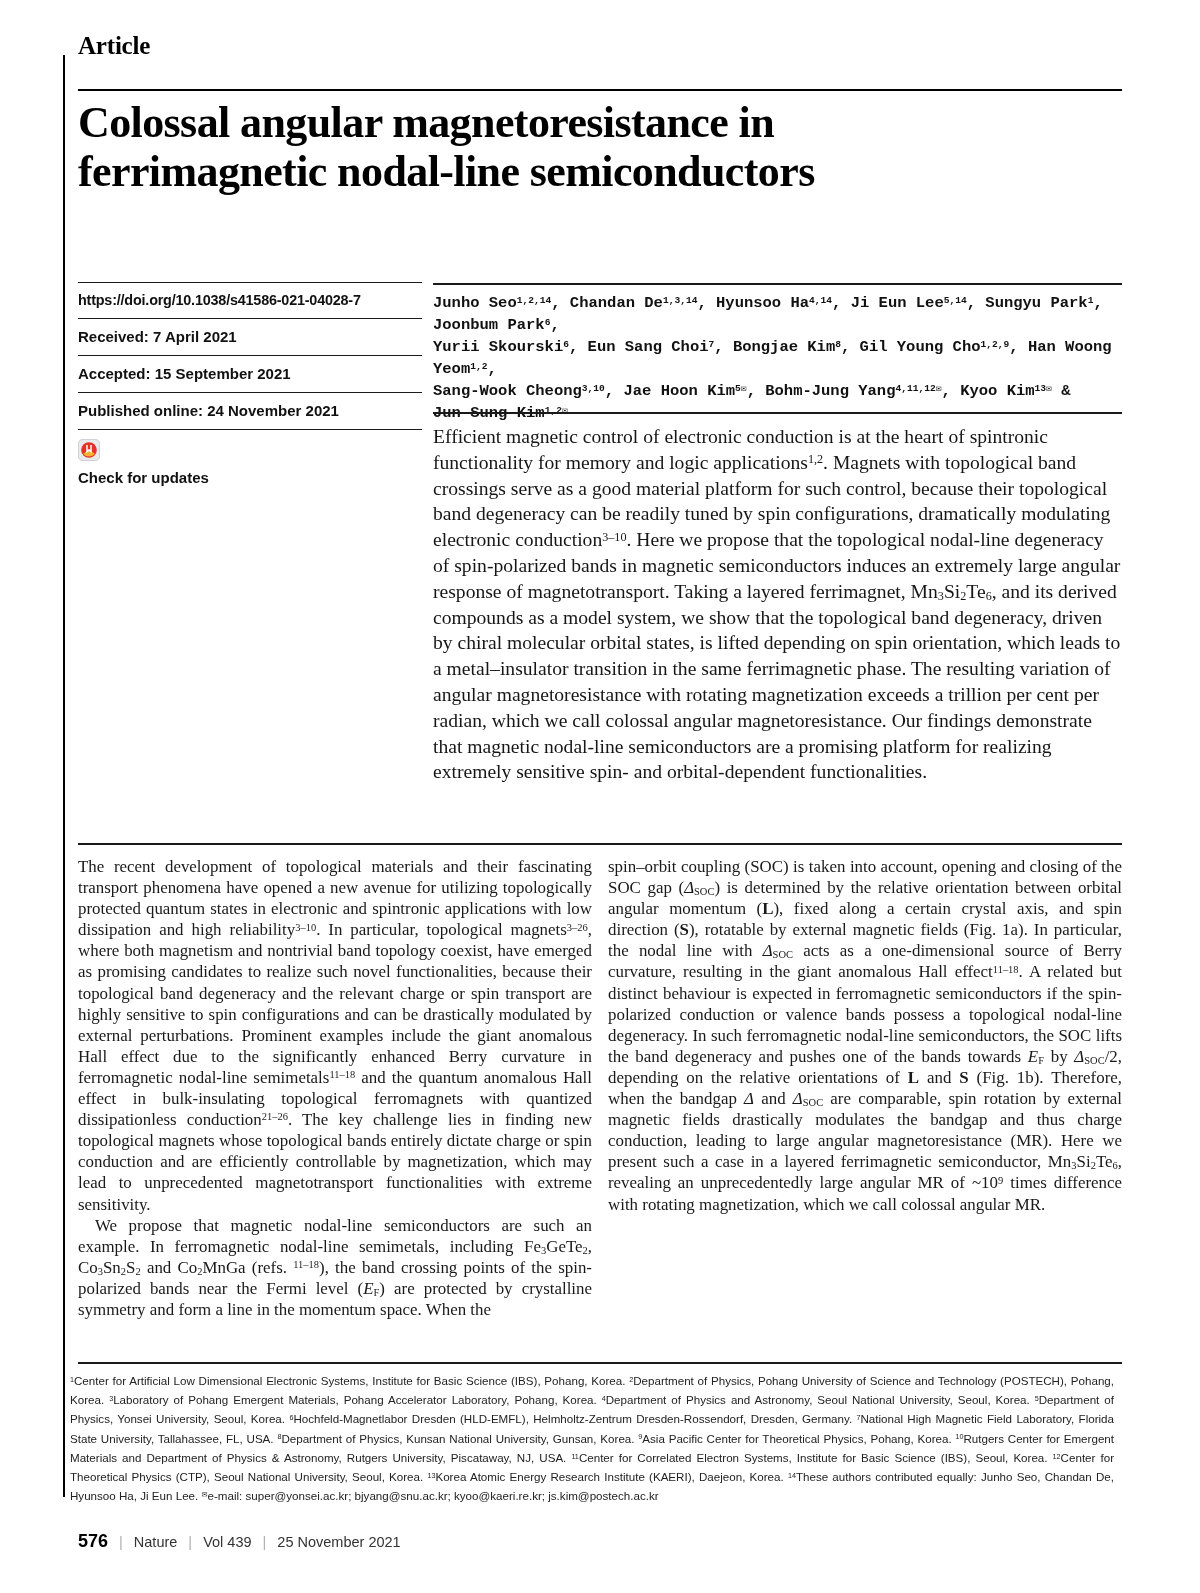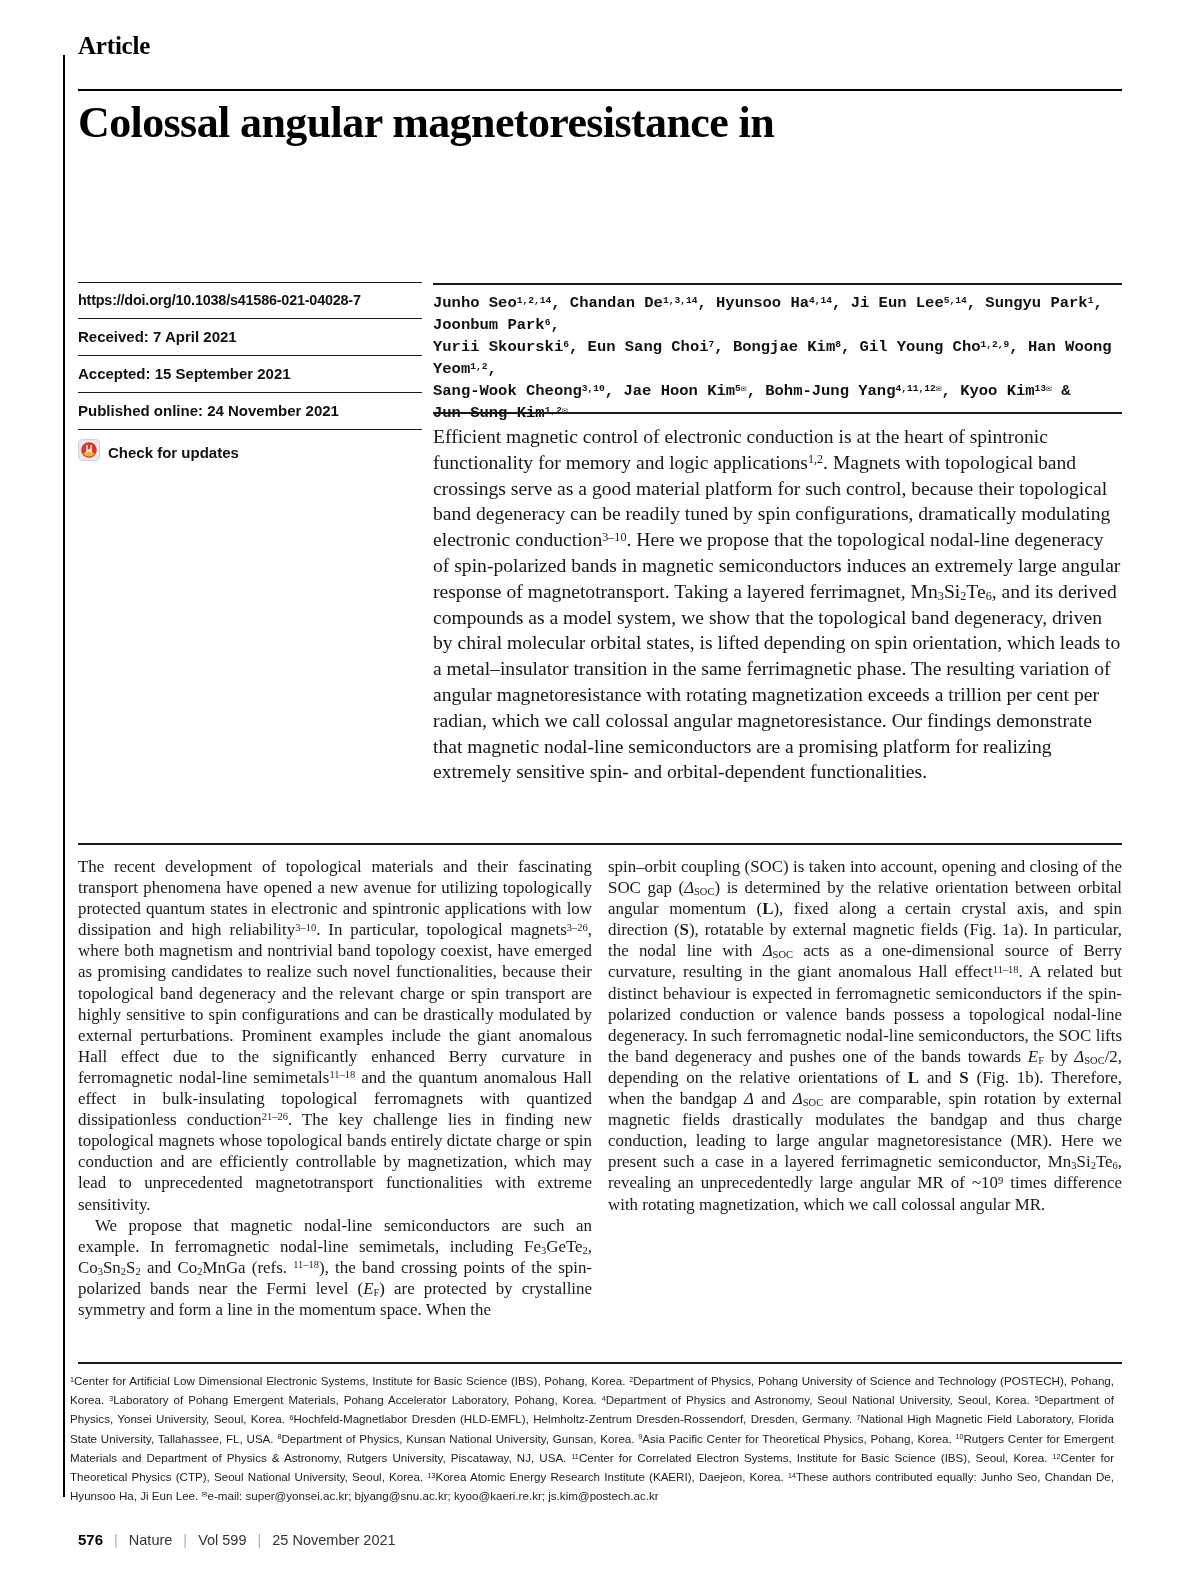--- a/index.html
+++ b/index.html
@@ -11,21 +11,21 @@
 
   .kicker{left:78px;top:32px;font-size:25px;font-weight:700;letter-spacing:-0.2px;color:#000;
           font-family:"Liberation Serif",serif;}
   .rule-article{left:78px;top:89px;width:1044px;height:2px;background:#000;}
   .title{left:78px;top:98px;width:1050px;font-size:44px;line-height:49px;font-weight:700;
          letter-spacing:-0.6px;color:#000;}
 
   .meta{left:78px;top:282px;width:344px;font-family:"Liberation Sans",sans-serif;}
   .meta-row{border-top:1.5px solid #1a1a1a;padding:9px 0 10px;font-size:15px;font-weight:700;color:#111;}
   .meta-row.doi{font-size:14.4px;letter-spacing:-0.2px;white-space:nowrap;}
-  .meta-row.badge{display:flex;align-items:flex-end;gap:8px;cursor:pointer;}
+  .meta-row.badge{display:flex;align-items:flex-start;gap:8px;cursor:pointer;flex-direction:column;}
 
   .authors-rule{left:433px;top:283px;width:689px;height:1.5px;background:#1a1a1a;}
   .authors{left:433px;top:292px;width:689px;font-family:Liberation Mono, monospace;
            font-size:15.5px;font-weight:700;line-height:22px;color:#111;}
 
   .abstract-rule{left:433px;top:412px;width:689px;height:1.5px;background:#1a1a1a;}
   .abstract{left:433px;top:424px;width:689px;font-size:19.6px;line-height:25.8px;color:#161616;}
 
   .body-rule{left:78px;top:843px;width:1044px;height:1.5px;background:#1a1a1a;}
   .col{width:514px;font-size:16.9px;line-height:21.1px;text-align:justify;color:#191919;}
@@ -35,38 +35,39 @@
   .col p.indent{text-indent:17px;}
   .section-heading{font-family:"Liberation Serif",serif;font-weight:700;font-size:20px;
                    letter-spacing:-0.2px;margin:36px 0 7px 0;text-align:left;color:#000;}
 
   .foot-rule{left:78px;top:1362px;width:1044px;height:2px;background:#1a1a1a;}
   .footnotes{left:70px;top:1371px;width:1044px;font-family:"Liberation Sans",sans-serif;
              font-size:11.6px;line-height:19.2px;color:#222;text-align:justify;}
 
   .footer{left:78px;top:1531px;display:flex;align-items:center;gap:11px;
           font-family:"Liberation Sans",sans-serif;font-size:14.5px;color:#333;}
-  .footer .pg{font-weight:700;font-size:15px;color:#000;}
+  .footer .pg{font-weight:700;font-size:18px;color:#000;}
   .footer .sep{color:#b0b0b0;}
 
   sup{font-size:0.62em;line-height:0;position:relative;top:-0.45em;vertical-align:baseline;}
   sub{font-size:0.62em;line-height:0;position:relative;top:0.2em;vertical-align:baseline;}
 </style>
 </head>
 <body>
 
 <div class="page">
 
   <div class="abs vrule"></div>
 
   <div class="abs kicker">Article</div>
   <div class="abs rule-article"></div>
 
   <h1 class="abs title" style="margin:0;">
     <span>Colossal angular magnetoresistance in</span><br>
+    <span>ferrimagnetic nodal-line semiconductors</span>
   </h1>
 
   <div class="abs meta">
     <div class="meta-row doi">https://doi.org/10.1038/s41586-021-04028-7</div>
     <div class="meta-row" style="border-top-width:1px;">Received: 7 April 2021</div>
     <div class="meta-row" style="border-top-width:1px;">Accepted: 15 September 2021</div>
     <div class="meta-row" style="border-top-width:1px;">Published online: 24 November 2021</div>
     <div class="meta-row badge" style="border-top-width:1px;">
       <span style="display:inline-flex;">
         <svg width="22" height="22" viewBox="0 0 24 24">
@@ -104,18 +105,18 @@
   </div>
 
   <div class="abs foot-rule"></div>
   <div class="abs footnotes"><sup>1</sup>Center for Artificial Low Dimensional Electronic Systems, Institute for Basic Science (IBS), Pohang, Korea. <sup>2</sup>Department of Physics, Pohang University of Science and Technology (POSTECH), Pohang, Korea. <sup>3</sup>Laboratory of Pohang Emergent Materials, Pohang Accelerator Laboratory, Pohang, Korea. <sup>4</sup>Department of Physics and Astronomy, Seoul National University, Seoul, Korea. <sup>5</sup>Department of Physics, Yonsei University, Seoul, Korea. <sup>6</sup>Hochfeld-Magnetlabor Dresden (HLD-EMFL), Helmholtz-Zentrum Dresden-Rossendorf, Dresden, Germany. <sup>7</sup>National High Magnetic Field Laboratory, Florida State University, Tallahassee, FL, USA. <sup>8</sup>Department of Physics, Kunsan National University, Gunsan, Korea. <sup>9</sup>Asia Pacific Center for Theoretical Physics, Pohang, Korea. <sup>10</sup>Rutgers Center for Emergent Materials and Department of Physics &amp; Astronomy, Rutgers University, Piscataway, NJ, USA. <sup>11</sup>Center for Correlated Electron Systems, Institute for Basic Science (IBS), Seoul, Korea. <sup>12</sup>Center for Theoretical Physics (CTP), Seoul National University, Seoul, Korea. <sup>13</sup>Korea Atomic Energy Research Institute (KAERI), Daejeon, Korea. <sup>14</sup>These authors contributed equally: Junho Seo, Chandan De, Hyunsoo Ha, Ji Eun Lee. <sup>✉</sup>e-mail: super@yonsei.ac.kr; bjyang@snu.ac.kr; kyoo@kaeri.re.kr; js.kim@postech.ac.kr</div>
 
   <div class="abs footer">
     <span class="pg">576</span>
     <span class="sep">|</span>
     <span>Nature</span>
     <span class="sep">|</span>
-    <span>Vol 599</span>
+    <span>Vol 439</span>
     <span class="sep">|</span>
     <span>25 November 2021</span>
   </div>
 
 </div>
 
 </body></html>

